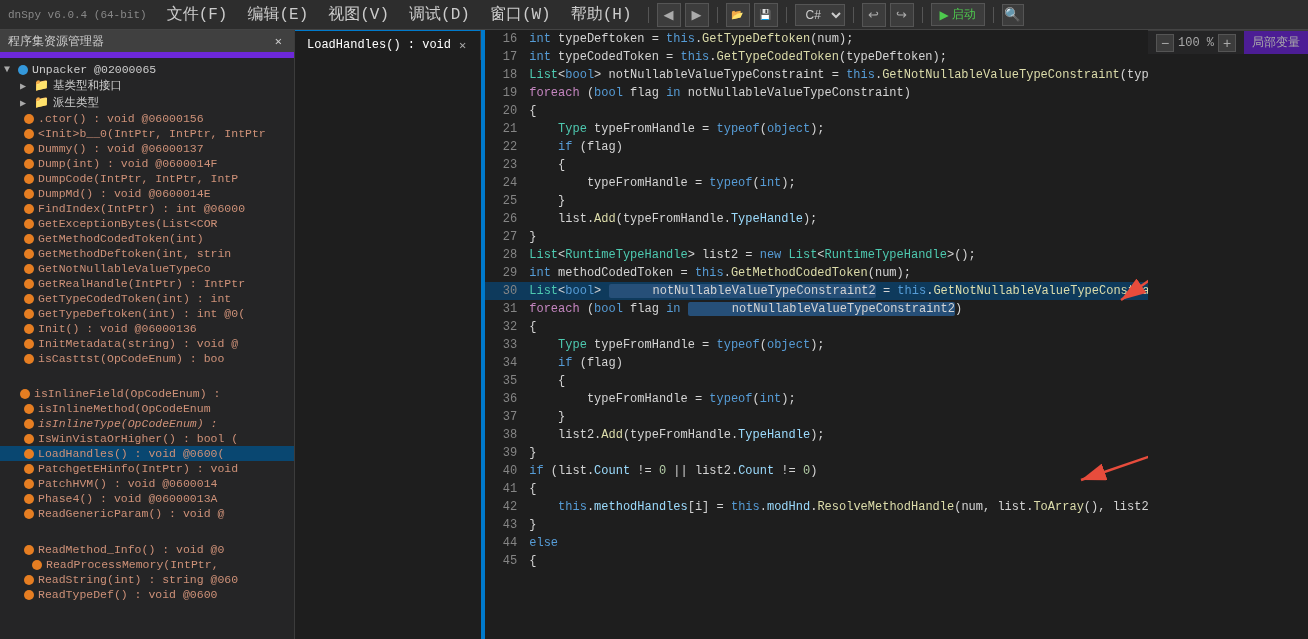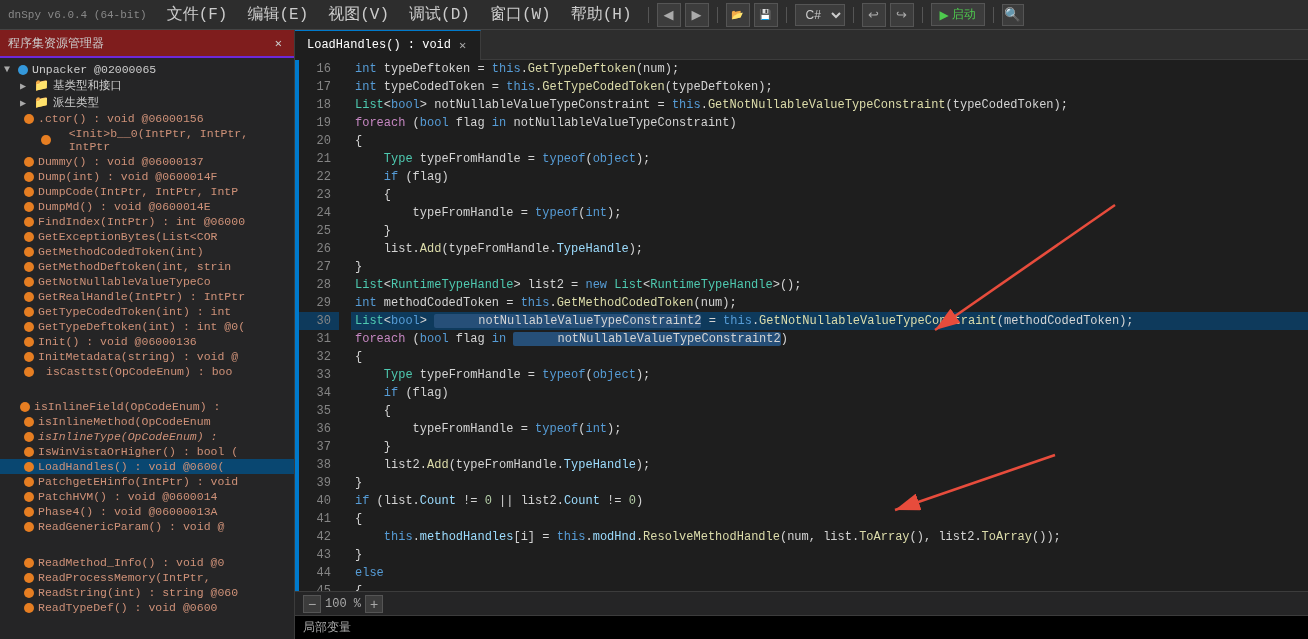--- a/index.html
+++ b/index.html
@@ -75,26 +75,26 @@
     
     #sidebar {
       width: 295px;
       background: #252526;
       border-right: 1px solid #3c3c3c;
       display: flex;
       flex-direction: column;
       overflow: hidden;
     }
     #sidebar-header {
-      background: #7f1d1d;
+      background: #404040;
       padding: 4px 8px;
       display: flex;
       align-items: center;
       justify-content: space-between;
-      border-bottom: 2px solid #6d28d9;
+      border-bottom: 6px solid #6d28d9;
       height: 28px;
     }
     #sidebar-header span {
       color: #cccccc;
       font-size: 12px;
     }
     .sidebar-close-btn {
       color: #aaa;
       cursor: pointer;
       font-size: 14px;
@@ -114,21 +114,20 @@
       padding: 1px 4px 1px 0;
     }
     .tree-item.selected { background: #094771; }
     .dot-orange { width:10px;height:10px;border-radius:50%;background:#e67e22;display:inline-block;margin-right:4px;vertical-align:middle; }
     .dot-blue { width:10px;height:10px;border-radius:50%;background:#3498db;display:inline-block;margin-right:4px;vertical-align:middle; }
 
     
     #editor-area {
       flex: 1;
       display: flex;
-      flex-direction: column;
       background: #1e1e1e;
       overflow: hidden;
     }
 
     
     #tab-bar {
       background: #2d2d2d;
       display: flex;
       align-items: center;
       border-bottom: 1px solid #3c3c3c;
@@ -309,21 +308,21 @@
         </div>
       </div>
 
       <div class="tree-item">
         <div class="tree-node-indent" style="padding-left:24px;">
           <span class="dot-orange"></span>
           <span class="tree-label orange">.ctor() : void @06000156</span>
         </div>
       </div>
       <div class="tree-item">
-        <div class="tree-node-indent" style="padding-left:41px;gap:14px;">
+        <div class="tree-node-indent" style="padding-left:24px;">
           <span class="dot-orange"></span>
           <span class="tree-label orange">&lt;Init&gt;b__0(IntPtr, IntPtr, IntPtr</span>
         </div>
       </div>
       <div class="tree-item">
         <div class="tree-node-indent" style="padding-left:24px;">
           <span class="dot-orange"></span>
           <span class="tree-label orange">Dummy() : void @06000137</span>
         </div>
       </div>
@@ -399,21 +398,21 @@
           <span class="tree-label orange">Init() : void @06000136</span>
         </div>
       </div>
       <div class="tree-item">
         <div class="tree-node-indent" style="padding-left:24px;">
           <span class="dot-orange"></span>
           <span class="tree-label orange">InitMetadata(string) : void @</span>
         </div>
       </div>
       <div class="tree-item">
-        <div class="tree-node-indent" style="padding-left:24px;gap:8px;">
+        <div class="tree-node-indent" style="padding-left:24px;">
           <span class="dot-orange"></span>
           <span class="tree-label orange">isCasttst(OpCodeEnum) : boo</span>
         </div>
       </div>
       <div class="tree-item">
         <div class="tree-node-indent" style="padding-left:20px;margin-top:20px;">
           <span class="dot-orange"></span>
           <span class="tree-label orange">isInlineField(OpCodeEnum) :</span>
         </div>
       </div>
@@ -466,21 +465,21 @@
           <span class="tree-label orange">ReadGenericParam() : void @</span>
         </div>
       </div>
       <div class="tree-item">
         <div class="tree-node-indent" style="padding-left:24px;margin-top:21px;">
           <span class="dot-orange"></span>
           <span class="tree-label orange">ReadMethod_Info() : void @0</span>
         </div>
       </div>
       <div class="tree-item">
-        <div class="tree-node-indent" style="padding-left:24px;">
+        <div class="tree-node-indent" style="padding-left:32px;">
           <span class="dot-orange"></span>
           <span class="tree-label orange">ReadProcessMemory(IntPtr,</span>
         </div>
       </div>
       <div class="tree-item">
         <div class="tree-node-indent" style="padding-left:24px;">
           <span class="dot-orange"></span>
           <span class="tree-label orange">ReadString(int) : string @060</span>
         </div>
       </div>
@@ -709,19 +708,19 @@
     </div>
 
     <div id="bottom-panel" style="display:flex;align-items:center;justify-content:space-between;">
       <div id="zoom-area">
         <button class="zoom-btn">−</button>
         <span class="bottom-label">100 %</span>
         <button class="zoom-btn">+</button>
       </div>
     </div>
 
-    <div style="background:#000000;border-top:1px solid #3c3c3c;padding:4px 8px;height:24px;display:flex;align-items:center;">
+    <div style="background:#4c1d95;border-top:1px solid #3c3c3c;padding:4px 8px;height:24px;display:flex;align-items:center;">
       <span class="bottom-label">局部变量</span>
     </div>
 
   </div>
 
 </div>
 
 </body></html>

